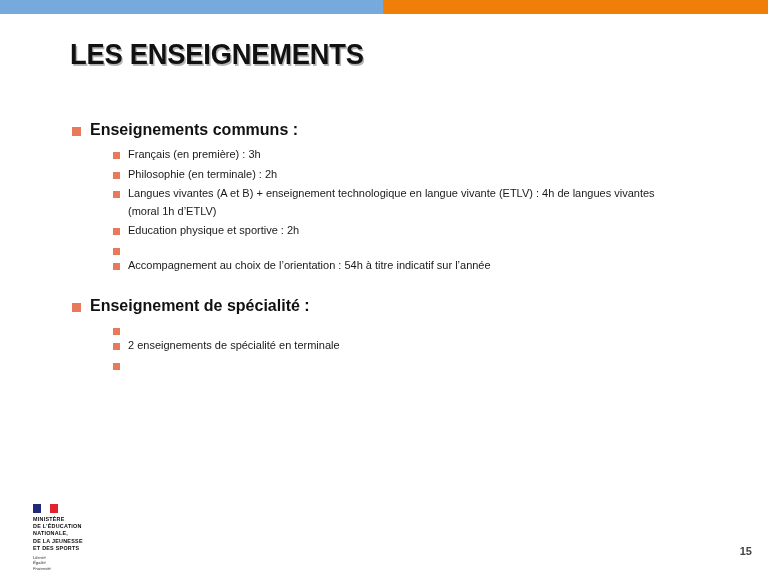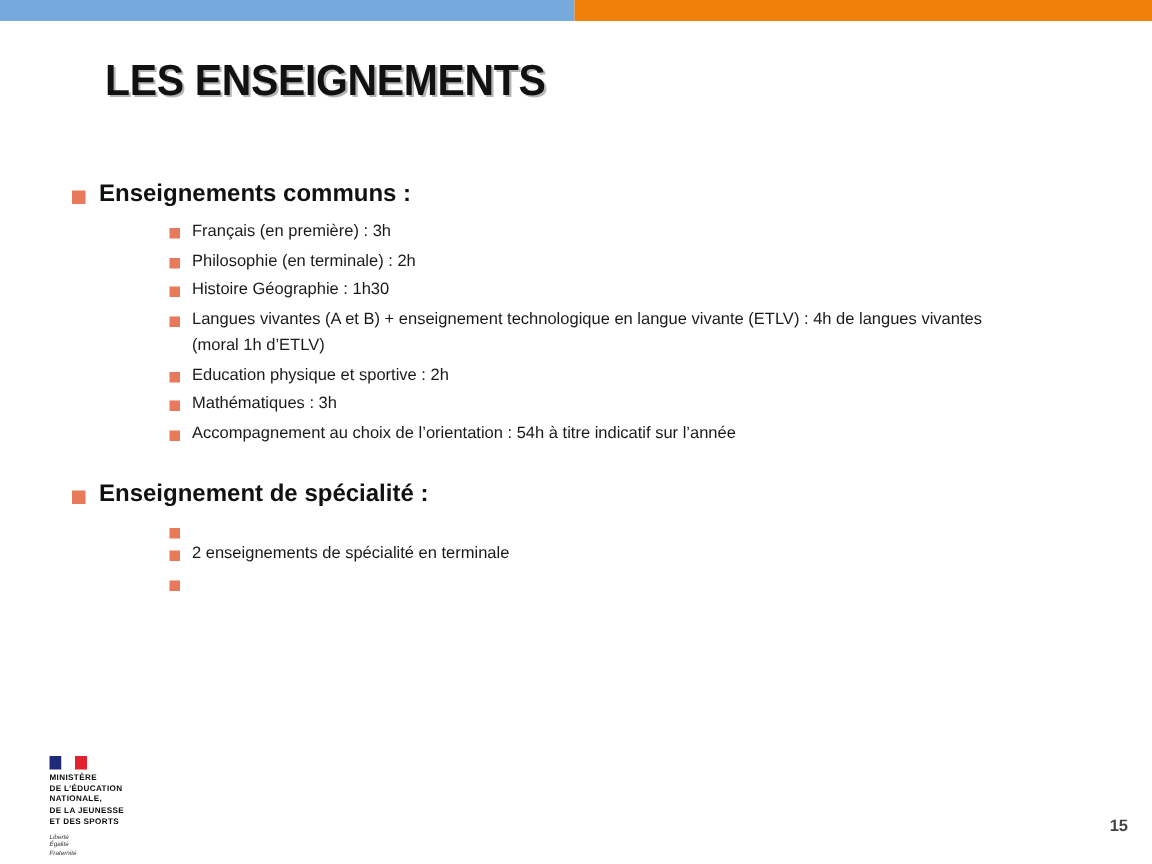--- a/index.html
+++ b/index.html
@@ -63,21 +63,21 @@
     position: relative;
   }
   .section + .section {
     margin-top: 22px;
   }
 
   
   .heading-row {
     display: flex;
     align-items: flex-start;
-    padding-left: 48px;
+    padding-left: 72px;
     margin-bottom: 6px;
   }
   .bullet-lg {
     width: 9px;
     height: 9px;
     background: #E8795A;
     flex: 0 0 auto;
     margin-top: 7px;
     margin-right: 9px;
   }
@@ -182,33 +182,28 @@
       <div class="sub-item">
         <span class="bullet-sm"></span>
         <span class="sub-text">Français (en première) : 3h</span>
       </div>
       <div class="sub-item">
         <span class="bullet-sm"></span>
         <span class="sub-text">Philosophie (en terminale) : 2h</span>
       </div>
       <div class="sub-item">
         <span class="bullet-sm"></span>
-        <span class="sub-text">Histoire Géographie : 1h30</span>
-      </div>
-      <div class="sub-item">
-        <span class="bullet-sm"></span>
         <span class="sub-text">Langues vivantes (A et B) + enseignement technologique en langue vivante (ETLV) : 4h de langues vivantes (moral 1h d’ETLV)</span>
       </div>
       <div class="sub-item">
         <span class="bullet-sm"></span>
         <span class="sub-text">Education physique et sportive : 2h</span>
       </div>
       <div class="sub-item">
         <span class="bullet-sm"></span>
-        <span class="sub-text">Mathématiques : 3h</span>
       </div>
       <div class="sub-item">
         <span class="bullet-sm"></span>
         <span class="sub-text">Accompagnement au choix de l’orientation : 54h à titre indicatif sur l’année</span>
       </div>
     </div>
   </div>
 
   <div class="section">
     <div class="heading-row">

